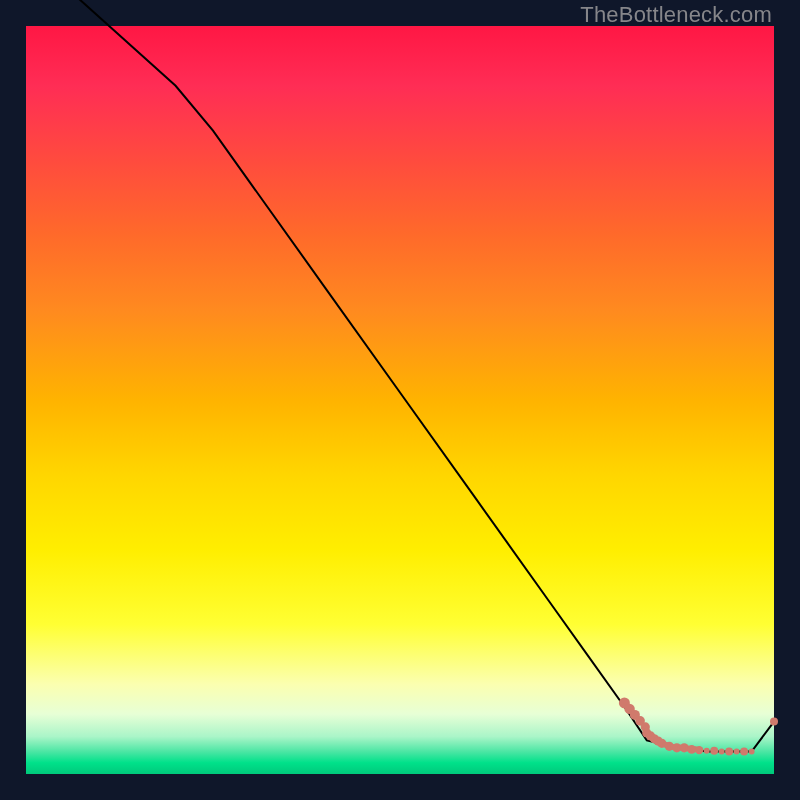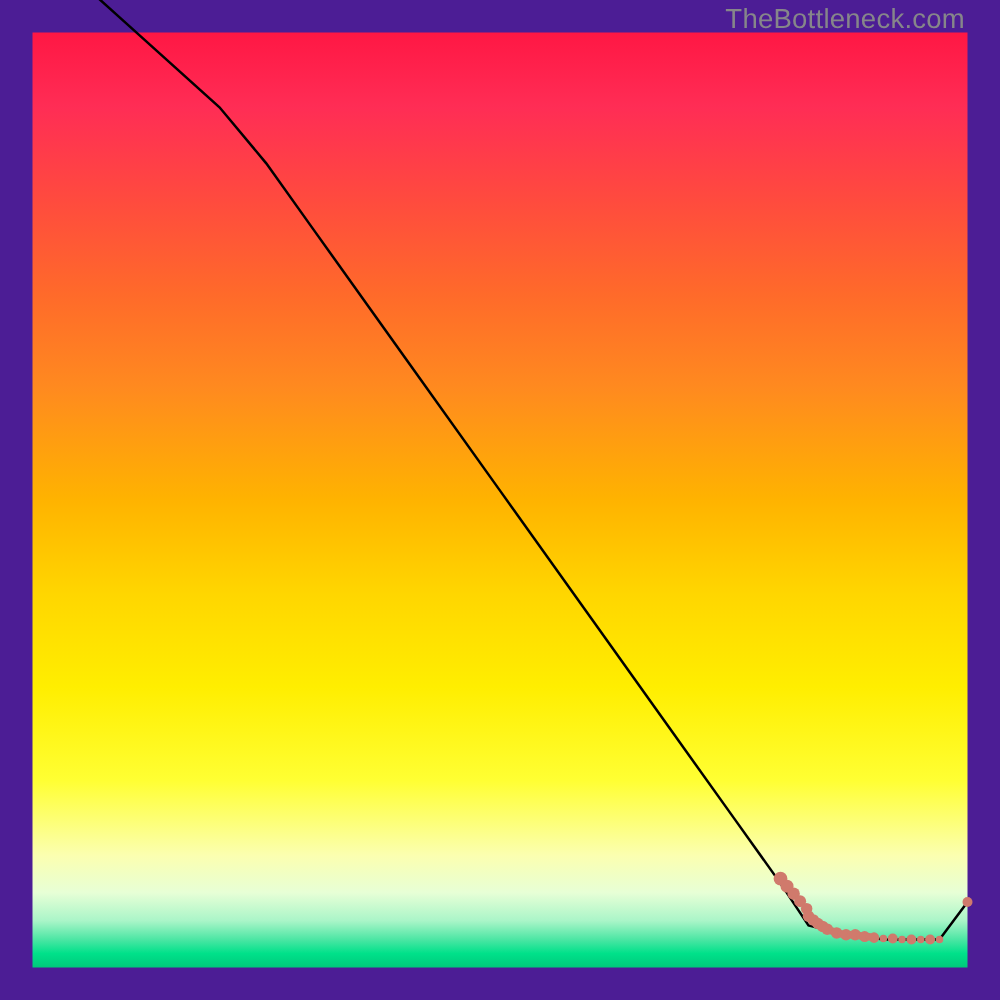--- a/index.html
+++ b/index.html
@@ -7,21 +7,21 @@
     padding: 0;
     width: 800px;
     height: 800px;
     background: #000000;
     overflow: hidden;
   }
   .frame {
     position: relative;
     width: 800px;
     height: 800px;
-    background: #4c1d95;
+    background: #0f172a;
   }
   .plot {
     position: absolute;
     left: 26px;
     top: 26px;
     width: 748px;
     height: 748px;
     
     background: linear-gradient(
       to bottom,

